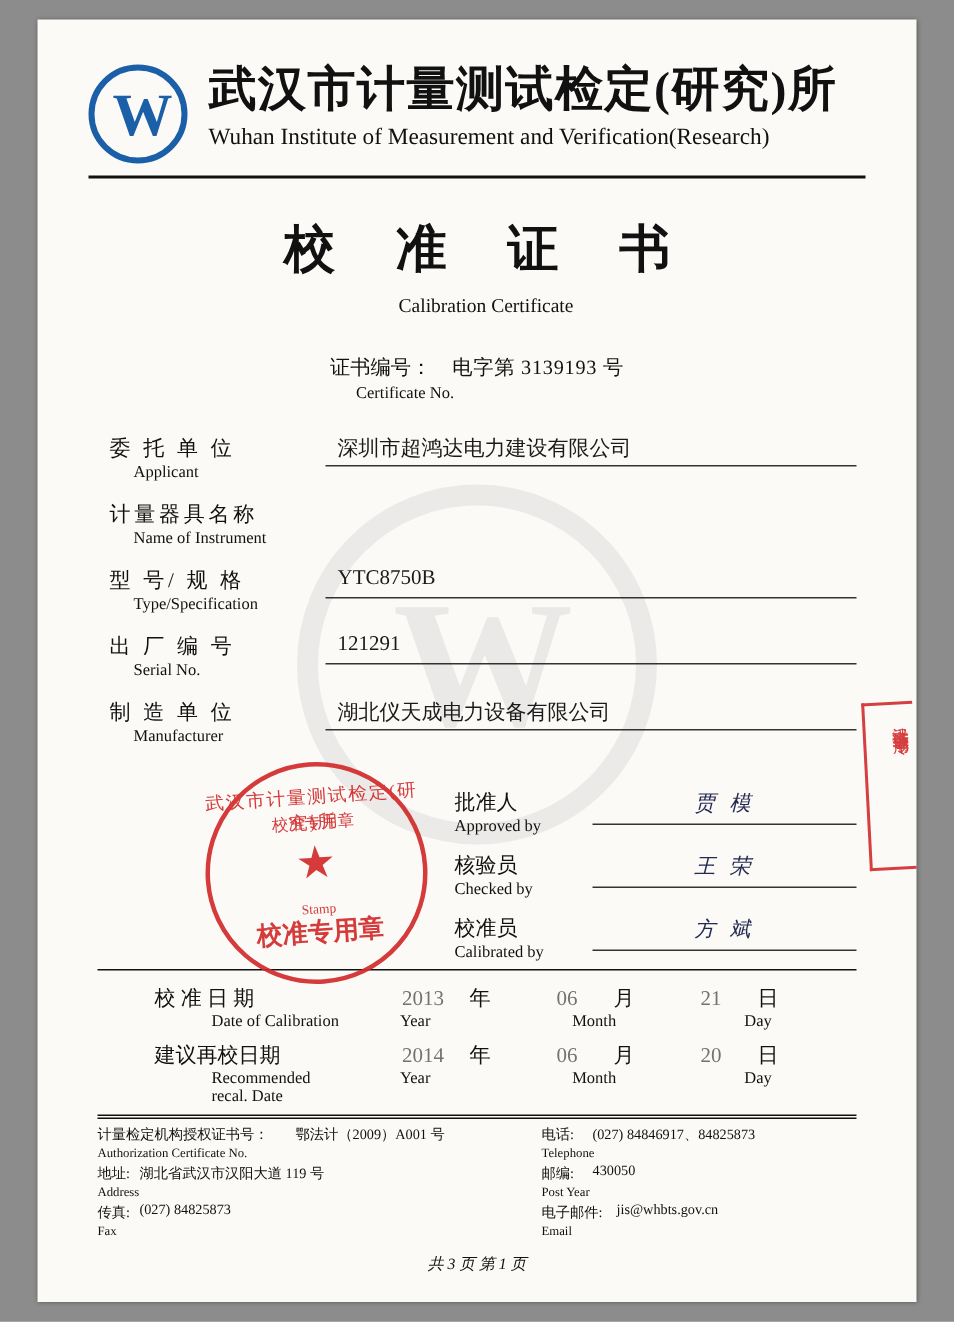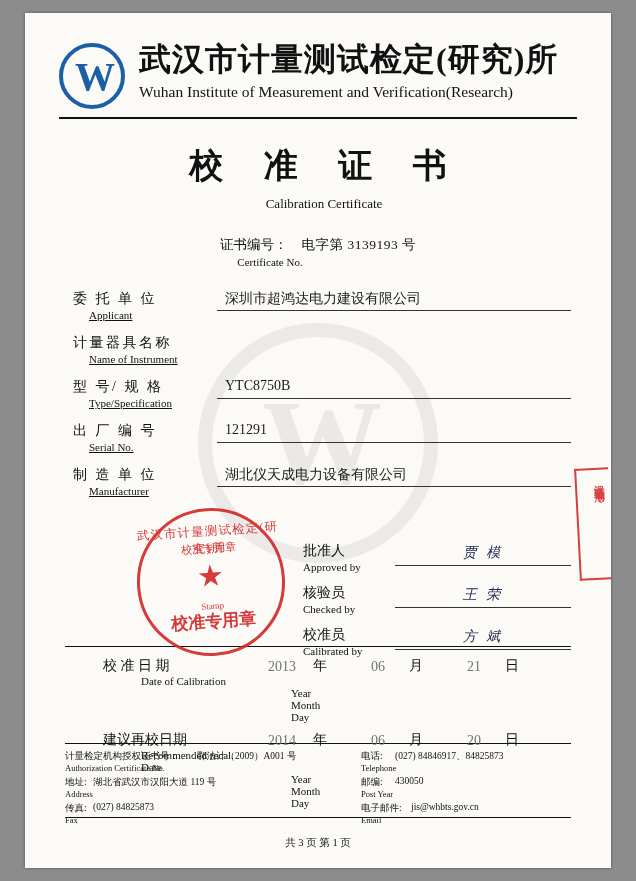--- a/index.html
+++ b/index.html
@@ -165,21 +165,20 @@
     white-space: nowrap;
   }
   .f-cn.sp2 { letter-spacing: 2.5px; }
   .f-en {
     font-family: "Liberation Serif", serif;
     font-size: 11px;
     color: #111;
     margin-top: 1px;
     padding-left: 16px;
     white-space: nowrap;
-    text-decoration: underline;
   }
   .f-value {
     flex: 1 1 auto;
     border-bottom: 1px solid #333;
     padding: 0 0 2px 8px;
     height: 21px;
     box-sizing: border-box;
     font-family: "Liberation Serif", serif;
     font-size: 14px;
     color: #1a1a1a;
@@ -188,21 +187,21 @@
 
   
   .sig-area {
     position: relative;
     margin: 6px 40px 0 40px;
     height: 130px;
   }
   .sig-right {
     position: absolute;
     right: 0;
-    top: 32px;
+    top: 16px;
     width: 268px;
   }
   .sig-row {
     display: flex;
     align-items: flex-start;
     margin-bottom: 11px;
   }
   .sig-label {
     width: 92px;
     flex: 0 0 auto;
@@ -353,21 +352,20 @@
     width: 34px;
     text-align: left;
     flex: 0 0 auto;
     padding-top: 0px;
   }
   .d-subs {
     display: flex;
     padding-left: 186px;
     margin-top: -9px;
     margin-bottom: 8px;
-    flex-direction: column;
   }
   .d-sub {
     width: 96px;
     text-align: left;
     font-family: "Liberation Serif", serif;
     font-size: 11px;
     color: #111;
     margin-left: 40px;
   }
   .dates-bottom-rule {
@@ -416,20 +414,21 @@
     font-size: 9.5px;
     color: #111;
     white-space: nowrap;
   }
   .pagefoot {
     text-align: center;
     font-family: "Liberation Serif", serif;
     font-size: 10.5px;
     color: #111;
     margin-top: 8px;
+    font-style: italic;
   }
 </style>
 </head>
 <body>
 
 <div class="page">
 
   <div class="watermark">W</div>
 
   <div class="side-stamp">武汉市计量证书专用</div>

